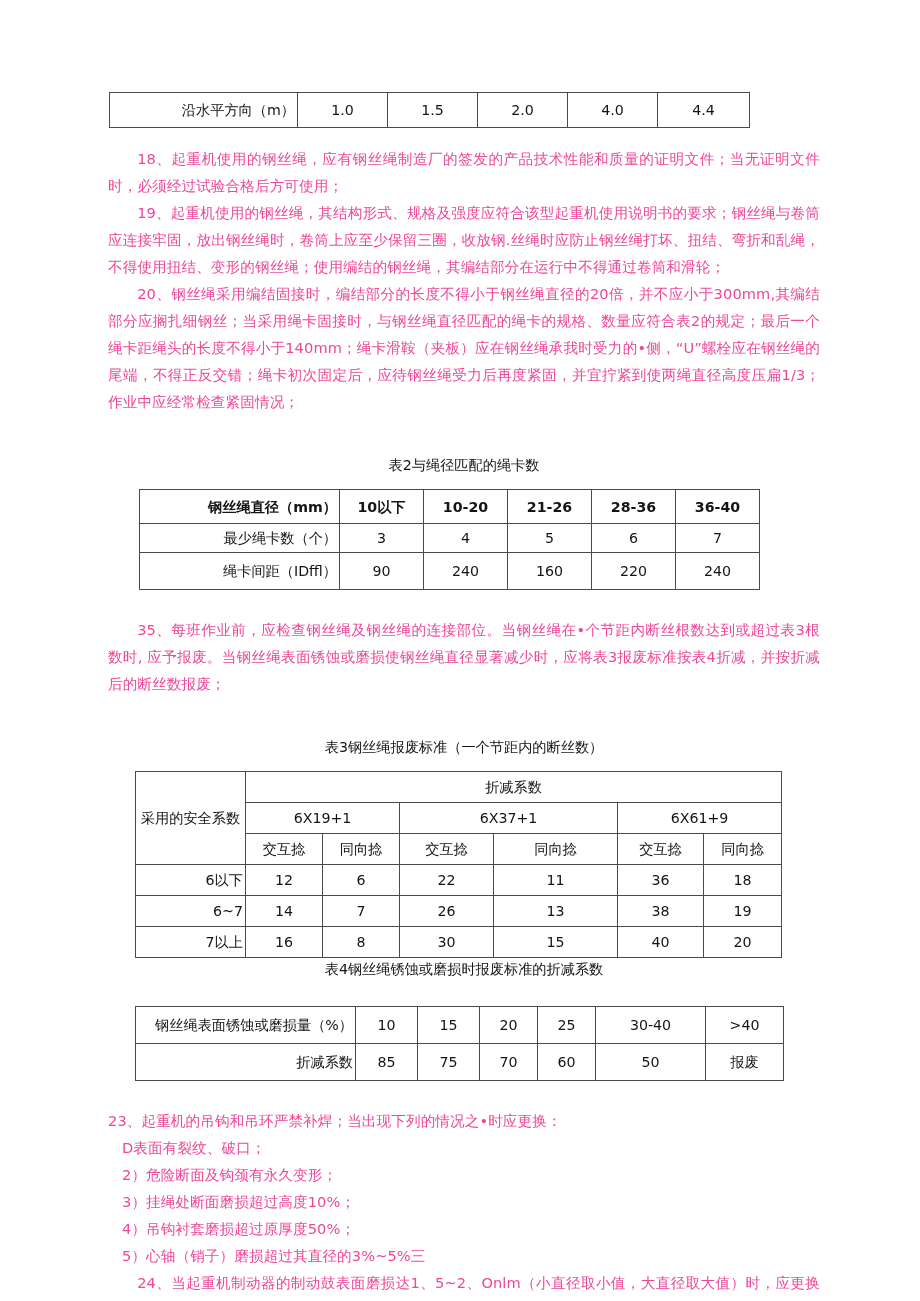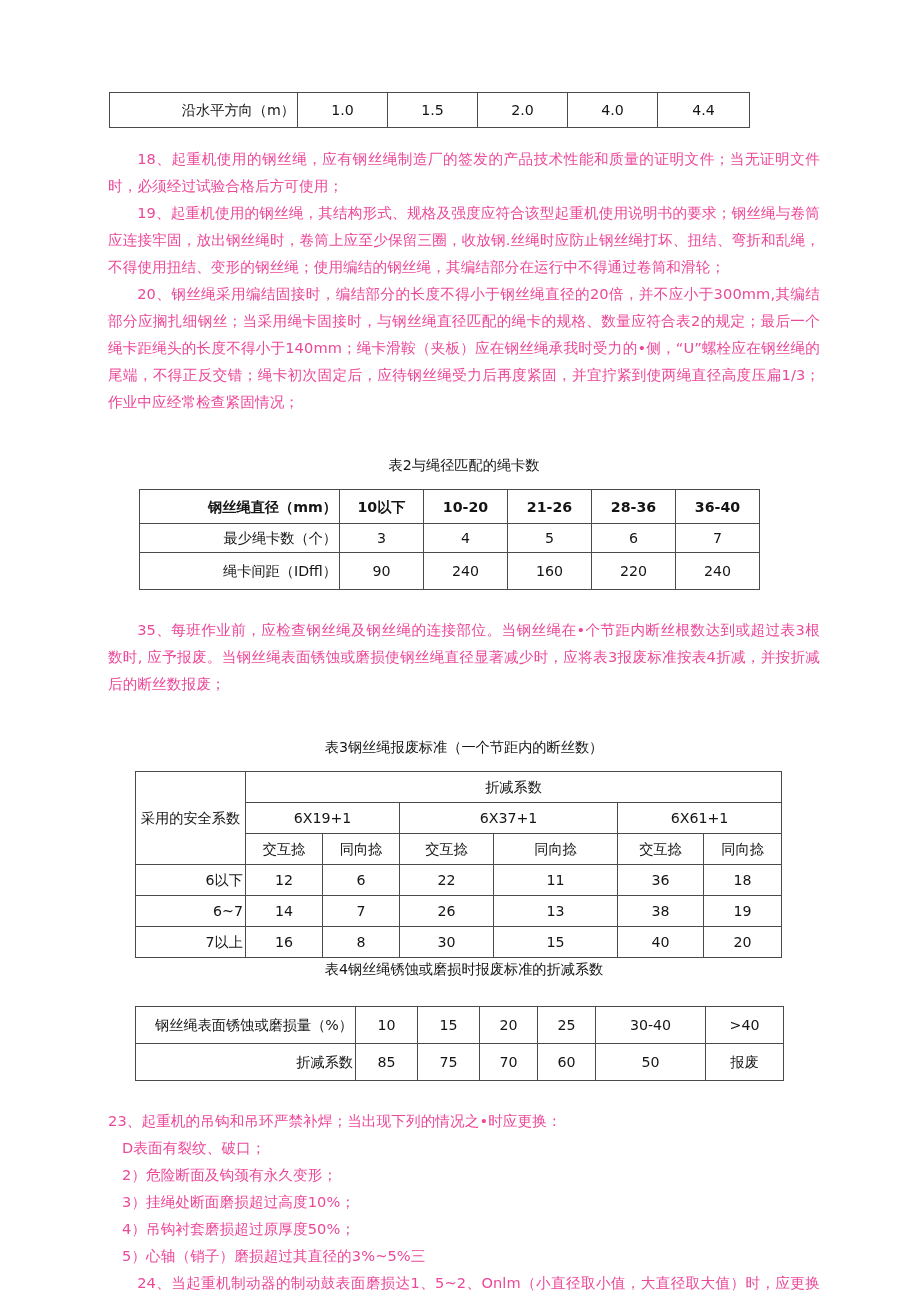--- a/index.html
+++ b/index.html
@@ -195,21 +195,21 @@
           <col style="width:78px">
       </colgroup>
       <tbody>
         <tr>
           <td class="vh" rowspan="3">采用的安全系数</td>
           <td colspan="6">折减系数</td>
         </tr>
         <tr>
           <td colspan="2">6X19+1</td>
           <td colspan="2">6X37+1</td>
-          <td colspan="2">6X61+1</td>
+          <td colspan="2">6X61+9</td>
         </tr>
         <tr>
           <td>交互捻</td>
           <td>同向捻</td>
           <td>交互捻</td>
           <td>同向捻</td>
           <td>交互捻</td>
           <td>同向捻</td>
         </tr>
 

